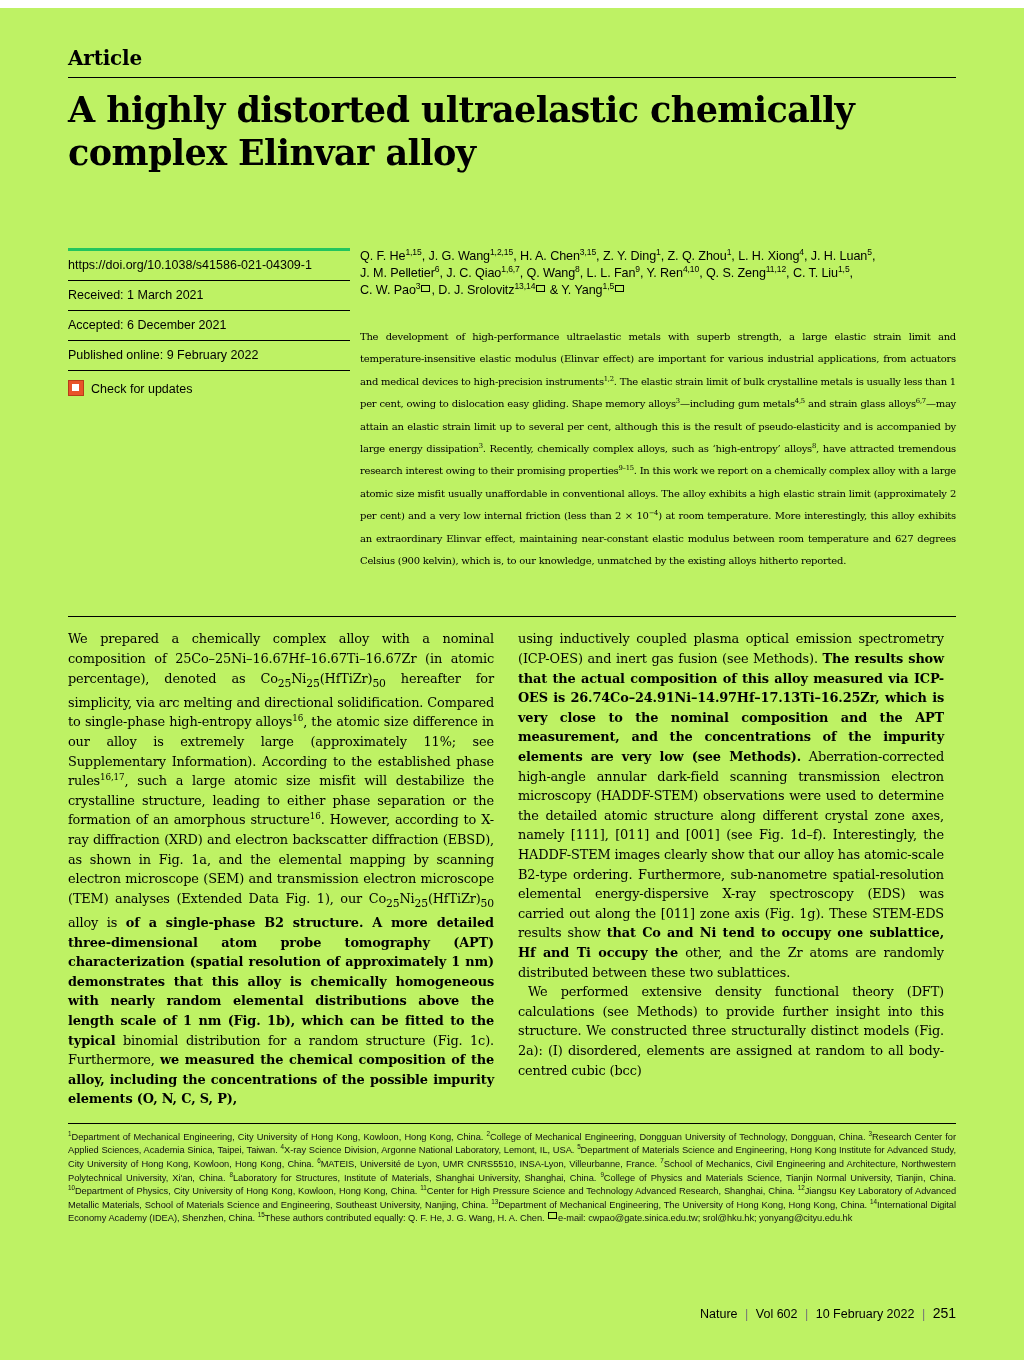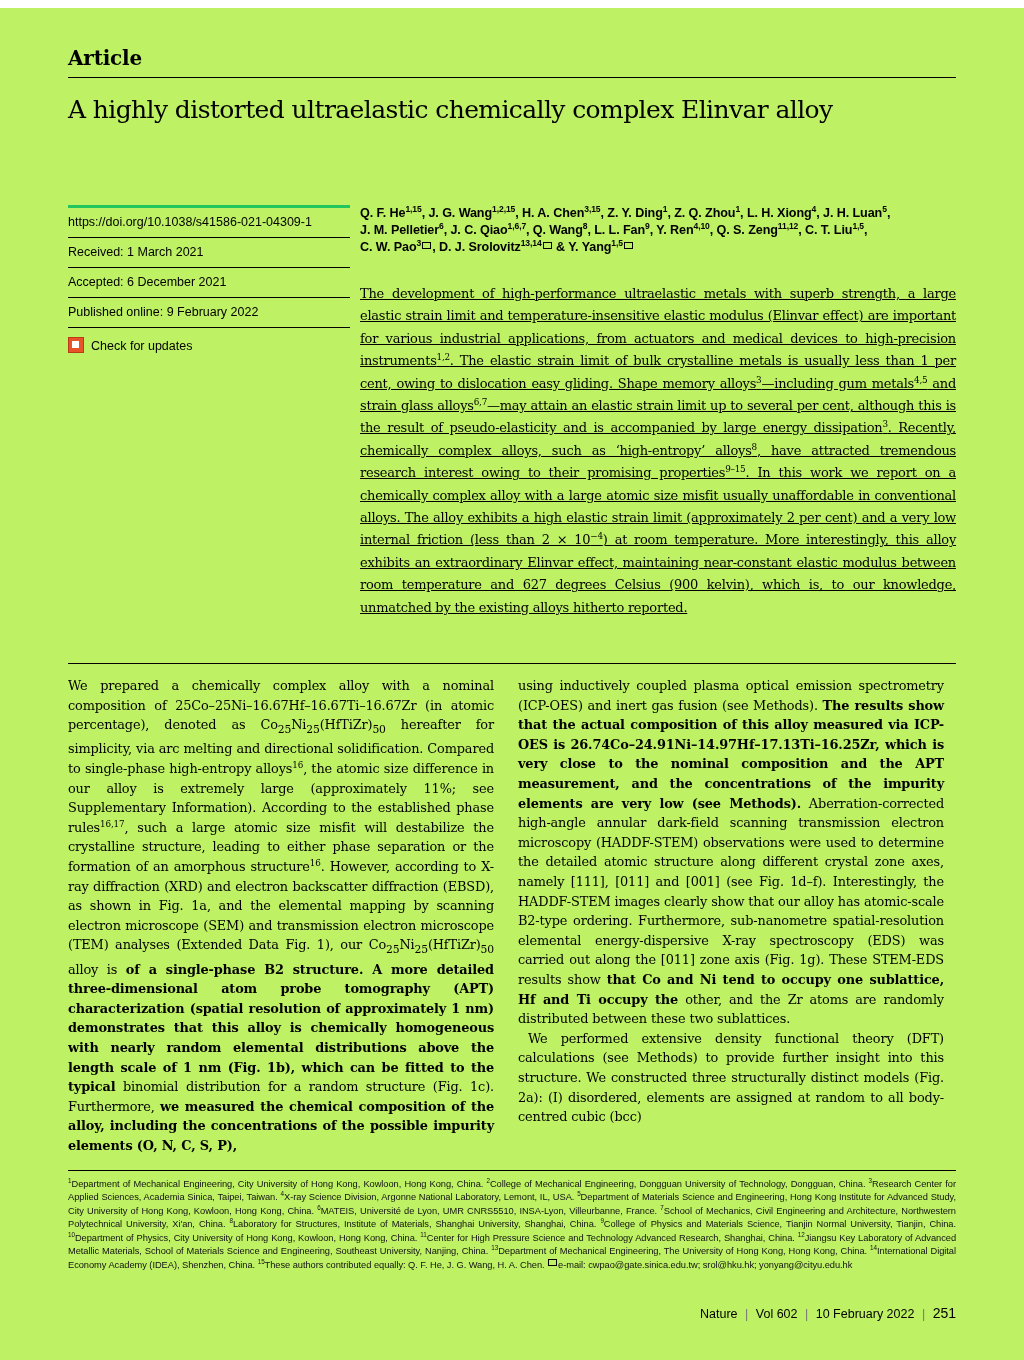--- a/index.html
+++ b/index.html
@@ -37,22 +37,22 @@
     letter-spacing: -0.2px;
     margin: 0 0 7px 0;
   }
   .rule-top {
     border-top: 1px solid #000;
     width: 888px;
     margin-bottom: 10px;
   }
   .title {
     font-family: "DejaVu Serif", serif;
-    font-weight: normal;
-    font-size: 25px;
+    font-weight: bold;
+    font-size: 35px;
     line-height: 43px;
     letter-spacing: -0.6px;
     margin: 0;
     width: 860px;
   }
   
   .meta-row {
     display: flex;
     margin-top: 74px;
   }
@@ -90,32 +90,31 @@
     width: 7px; height: 7px;
     background: #fff;
   }
   .right-col {
     width: 596px;
     font-family: "Liberation Sans", sans-serif;
   }
   .authors {
     font-size: 12.6px;
     line-height: 17px;
-    font-weight: 700;
+    font-weight: 400;
     margin: 0 0 0 0;
     letter-spacing: -0.1px;
   }
   .abstract {
     font-family: "DejaVu Serif", serif;
-    font-size: 13px;
+    font-size: 10px;
     line-height: 22.4px;
     margin-top: 27px;
     text-align: justify;
     letter-spacing: -0.25px;
-    text-decoration: underline;
   }
   sup { font-size: 0.68em; vertical-align: super; line-height: 0; }
   
   .body-rule {
     border-top: 1px solid #000;
     width: 888px;
     margin-top: 44px;
   }
   .cols {
     display: flex;

